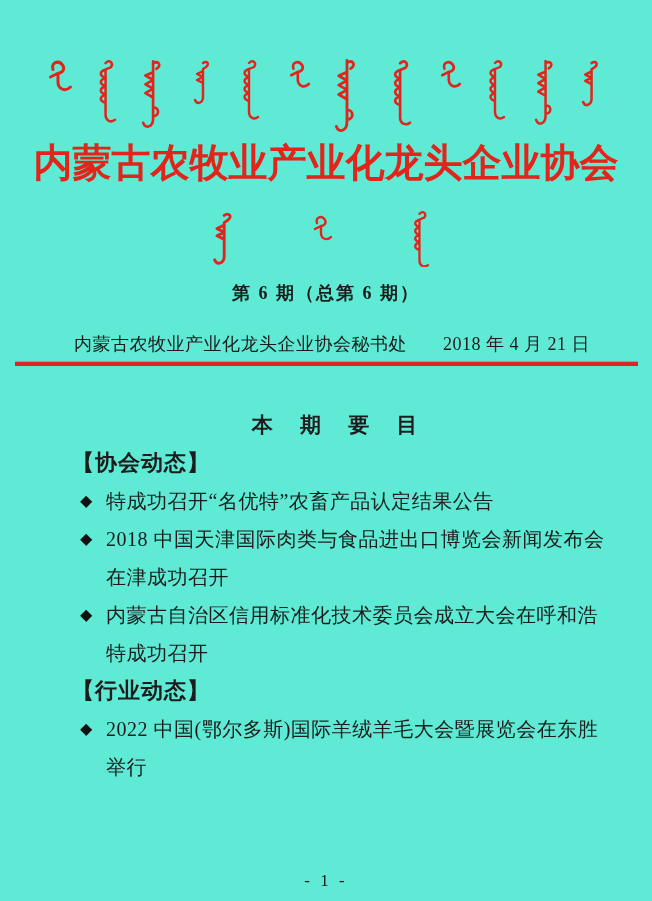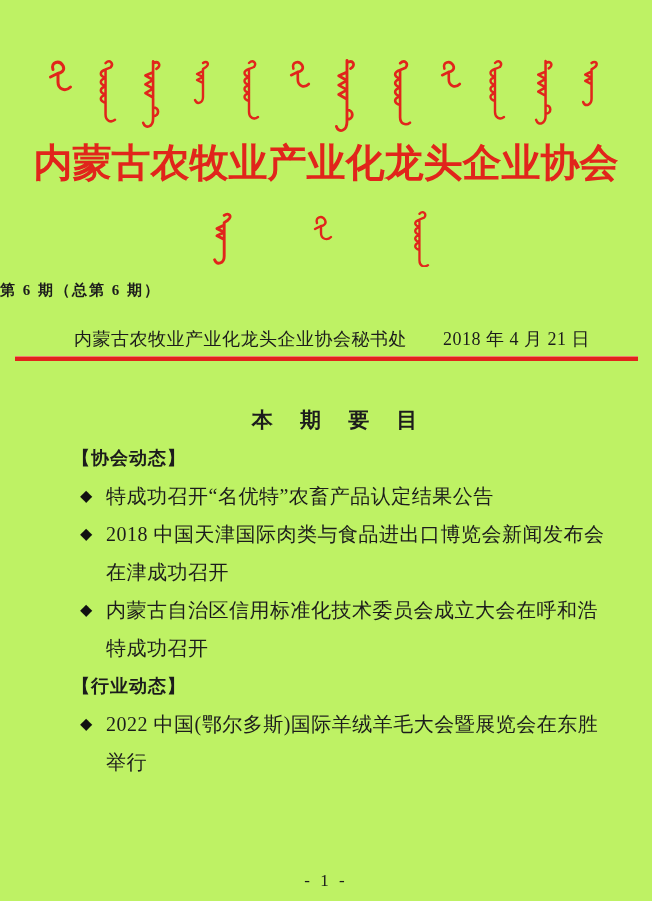--- a/index.html
+++ b/index.html
@@ -1,20 +1,20 @@
 <!DOCTYPE html>
 <html><head>
 <meta charset="utf-8">
 <style>
   html,body{margin:0;padding:0;background:#ffffff;}
   .page{
     position:relative;
     width:652px;height:901px;
     margin:0 auto;
-    background:#bef264;
+    background:#5eead4;
     overflow:hidden;
     font-family:"Liberation Serif","DejaVu Serif",serif;
     color:#1c1c1c;
   }
   .banner-row1{display:block;margin:56px auto 0;}
   .banner-row2{display:block;margin:20px auto 0;}
   .mn-glyph{stroke:var(--accent,#e1251b);stroke-width:2.4;fill:none;stroke-linecap:round;stroke-linejoin:round;}
   .org-title{
     margin-top:4px;
     text-align:center;
@@ -29,22 +29,23 @@
     margin-top:4px;
     text-align:center;
     color:var(--accent,#e1251b);
     font-size:57px;
     font-weight:bold;
     letter-spacing:8px;
     line-height:1.15;
   }
   .issue-line{
     margin-top:14px;
+    text-align:center;
     font-weight:bold;
-    font-size:15px;
+    font-size:18px;
     letter-spacing:2px;
   }
   .publisher-row{
     display:flex;
     justify-content:space-between;
     align-items:flex-start;
     margin:27px 62px 0 74px;
     font-size:18px;
     letter-spacing:0.5px;
   }
@@ -60,21 +61,21 @@
     font-size:21px;
     font-weight:bold;
     letter-spacing:11px;
     line-height:38px;
     margin-left:28px;
   }
   .contents{margin:0 36px 0 72px;}
   .section-title{
     font-family:"Liberation Sans","DejaVu Sans",sans-serif;
     font-weight:bold;
-    font-size:18px;
+    font-size:22px;
     line-height:38px;
     letter-spacing:1px;
   }
   .item{
     display:flex;
     margin-left:8px;
     font-size:20px;
     line-height:38px;
     letter-spacing:0.5px;
   }

